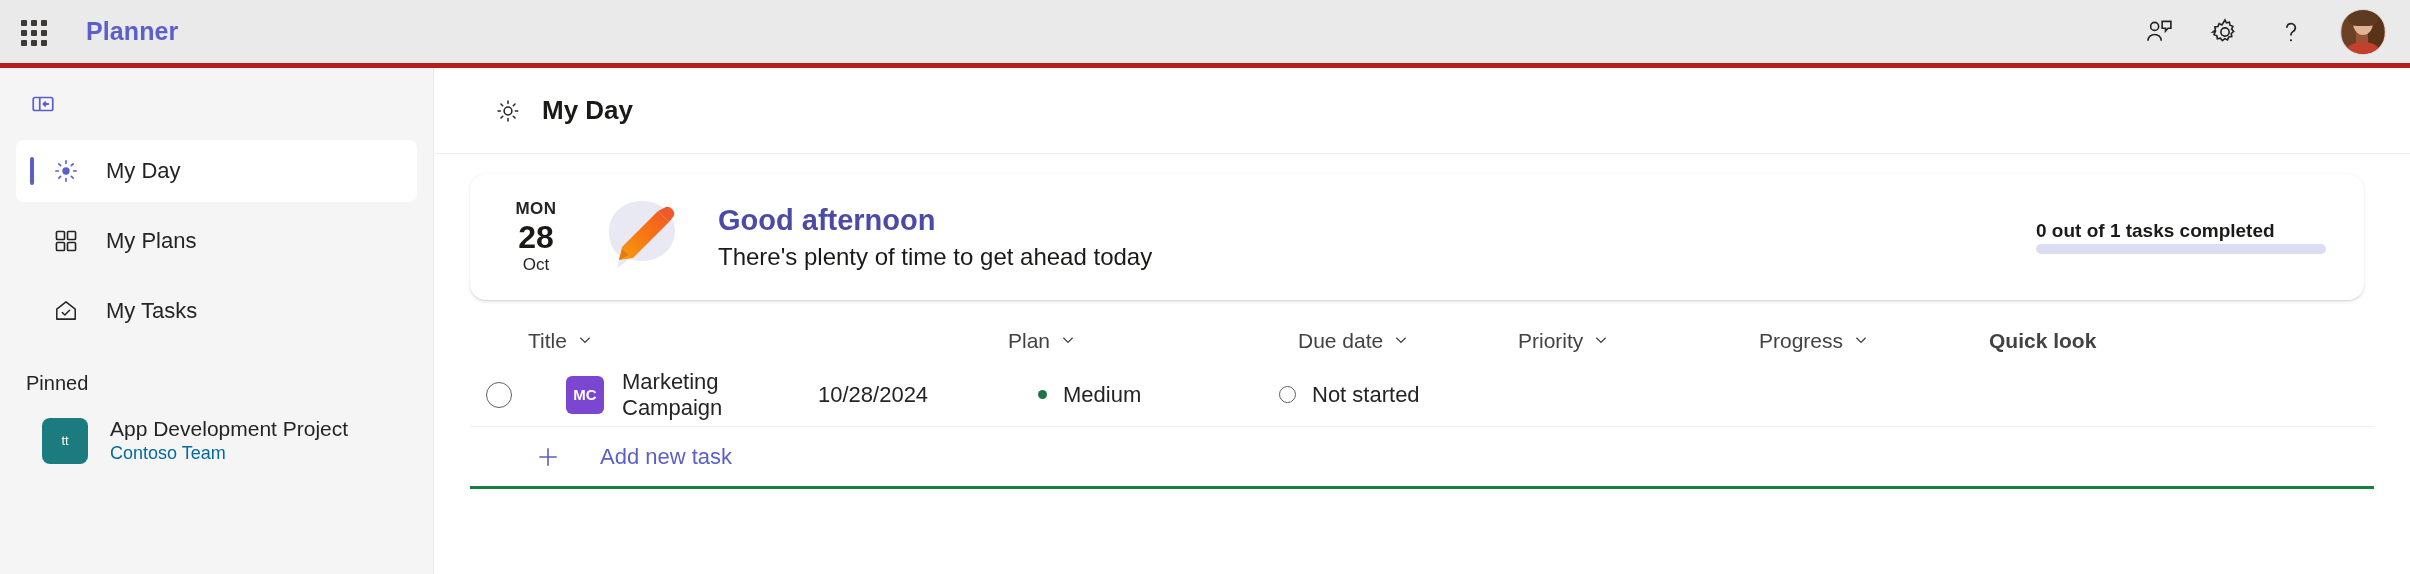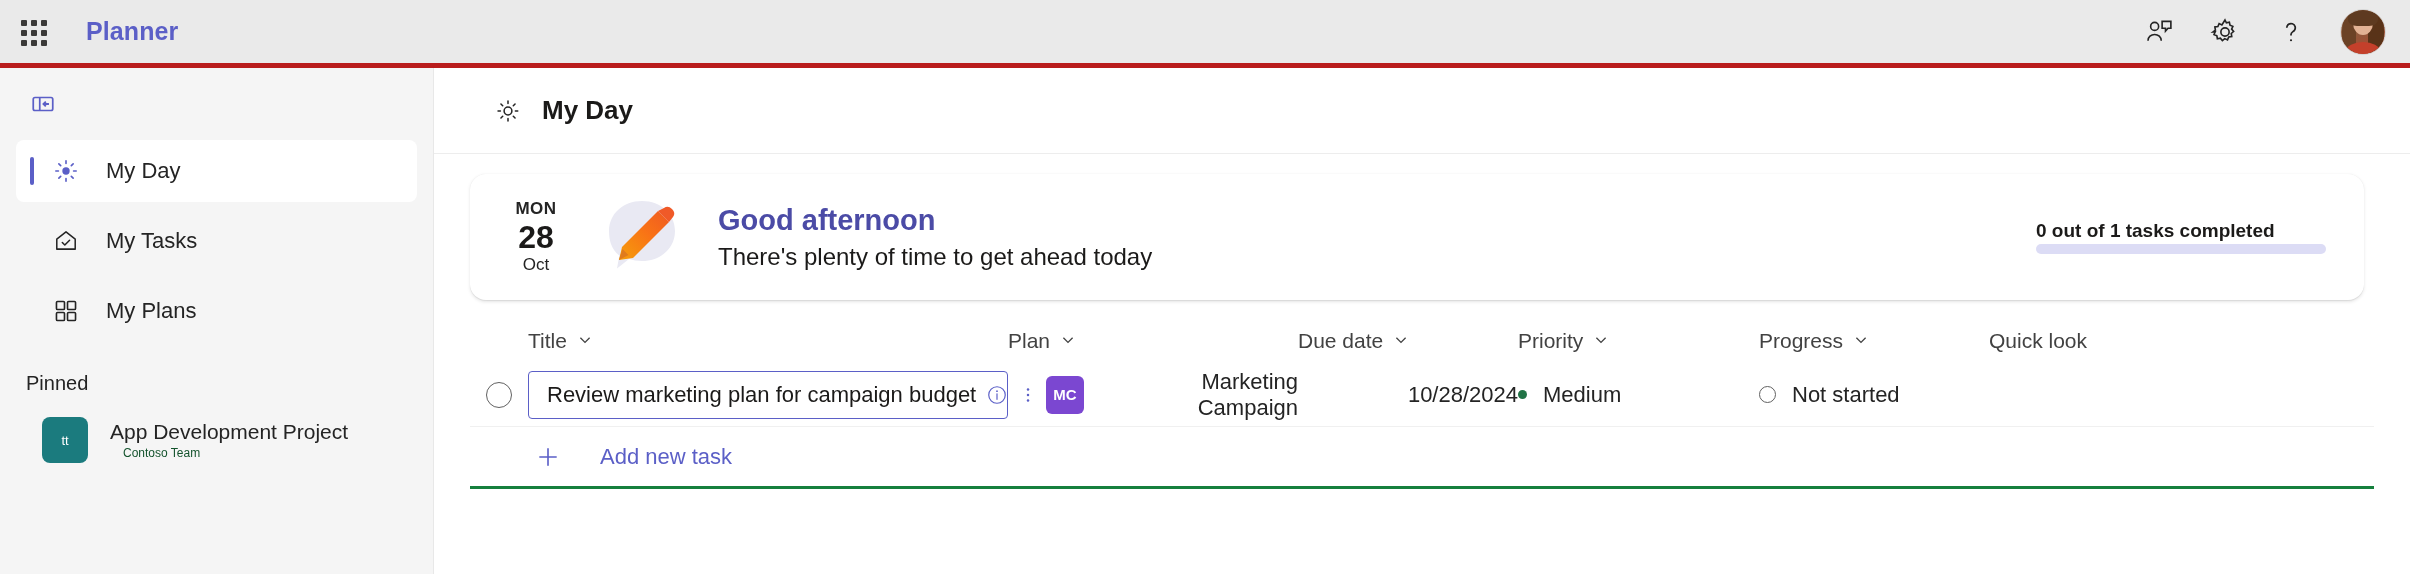--- a/index.html
+++ b/index.html
@@ -122,21 +122,21 @@
   .pin-badge {
     width: 46px; height: 46px; border-radius: 8px;
     background: #1b7b7e;
     color: #ffffff;
     font-size: 13px;
     display:flex; align-items:center; justify-content:center;
     flex: 0 0 46px;
   }
   .pin-texts { display:flex; flex-direction:column; gap: 2px; }
   .pin-name { font-size: 21px; color: #242424; }
-  .pin-sub  { font-size: 12px; color: #14532d; margin-left: 13px; }
+  .pin-sub  { font-size: 18px; color: #0369a1; }
 
   
   .main {
     position: absolute; top: 68px; left: 434px;
     width: 1976px; height: 506px;
     background: #ffffff;
   }
   .page-head {
     height: 86px;
     display:flex; align-items:center;
@@ -166,33 +166,33 @@
   .greet { margin-left: 26px; display:flex; flex-direction:column; gap: 6px; }
   .greet-title { font-size: 29px; font-weight: 700; color: #4b4ba6; }
   .greet-sub { font-size: 24px; color: #1b1a19; }
 
   .progress-block { margin-left: auto; width: 290px; display:flex; flex-direction:column; gap: 2px; }
   .progress-label { font-size: 19px; font-weight: 700; color: #1b1a19; }
   .progress-track { height: 10px; border-radius: 6px; background: #dcdcf5; overflow:hidden; }
   .progress-fill { height: 100%; background: #5b5fc7; border-radius: 6px; }
 
   
-  .table { padding: 0 36px 0 36px; margin-top: 18px; text-align: right; }
+  .table { padding: 0 36px 0 36px; margin-top: 18px; }
   .t-row { display: flex; align-items: center; }
   .t-head { height: 44px; font-size: 21px; color: #424242; }
   .col-head { display:flex; align-items:center; gap: 10px; cursor: pointer; }
   .col-head.static { cursor: default; }
 
   .c-check  { width: 58px; flex: 0 0 58px; display:flex; align-items:center; justify-content:center; }
   .c-title  { width: 480px; flex: 0 0 480px; }
   .c-plan   { width: 290px; flex: 0 0 290px; }
   .c-due    { width: 220px; flex: 0 0 220px; }
   .c-prio   { width: 220px; flex: 0 0 220px; }
   .c-prog   { width: 230px; flex: 0 0 230px; margin-left: 21px; }
-  .c-quick  { width: 200px; flex: 0 0 200px; }
+  .c-quick  { width: 200px; flex: 0 0 200px; font-weight: bold; }
 
   .task-row { height: 64px; border-bottom: 1px solid #f0f0f0; }
   .task-check {
     width: 26px; height: 26px; border-radius: 50%;
     border: 1.5px solid #616161;
     cursor: pointer; background: transparent;
   }
   .title-field {
     display:flex; align-items:center;
     height: 48px;
@@ -304,38 +304,38 @@
         <svg width="26" height="26" viewBox="0 0 24 24" fill="none" stroke="#5b5fc7" stroke-width="1.5" stroke-linecap="round">
           <circle cx="12" cy="12" r="3.4" fill="#5b5fc7" stroke="none"></circle>
           <path d="M12 2.6v2.4M12 19v2.4M2.6 12h2.4M19 12h2.4M5.4 5.4l1.7 1.7M16.9 16.9l1.7 1.7M18.6 5.4l-1.7 1.7M7.1 16.9l-1.7 1.7"></path>
         </svg>
       </span>
       <span>My Day</span>
     </div>
 
     <div class="nav-item">
       <span class="nav-ico">
-        <svg width="26" height="26" viewBox="0 0 24 24" fill="none" stroke="#242424" stroke-width="1.4" stroke-linecap="round" stroke-linejoin="round">
-          <path d="M3.5 10.2L12 3.6l8.5 6.6v9.3h-17z"></path>
-          <path d="M8.6 13.4l2.3 2.3 4.4-4.4"></path>
-        </svg>
-      </span>
-      <span>My Tasks</span>
-    </div>
-
-    <div class="nav-item">
-      <span class="nav-ico">
         <svg width="26" height="26" viewBox="0 0 24 24" fill="none" stroke="#242424" stroke-width="1.5">
           <rect x="3.2" y="3.2" width="7.4" height="7.4" rx="1"></rect>
           <rect x="13.4" y="3.2" width="7.4" height="7.4" rx="1"></rect>
           <rect x="3.2" y="13.4" width="7.4" height="7.4" rx="1"></rect>
           <rect x="13.4" y="13.4" width="7.4" height="7.4" rx="1"></rect>
         </svg>
       </span>
       <span>My Plans</span>
+    </div>
+
+    <div class="nav-item">
+      <span class="nav-ico">
+        <svg width="26" height="26" viewBox="0 0 24 24" fill="none" stroke="#242424" stroke-width="1.4" stroke-linecap="round" stroke-linejoin="round">
+          <path d="M3.5 10.2L12 3.6l8.5 6.6v9.3h-17z"></path>
+          <path d="M8.6 13.4l2.3 2.3 4.4-4.4"></path>
+        </svg>
+      </span>
+      <span>My Tasks</span>
     </div>
 
   </div>
 
   <div class="pinned-title">Pinned</div>
 
   <div class="pinned-item">
     <div class="pin-badge" style="background: rgb(27, 123, 126);">tt</div>
     <div class="pin-texts">
       <div class="pin-name">App Development Project</div>
@@ -455,39 +455,20 @@
         <span class="col-head static">Quick look</span>
       </div>
     </div>
 
     <div class="t-row task-row">
 
       <div class="c-check">
         <div class="task-check"></div>
       </div>
 
-      <div class="c-title">
-        <div class="title-field">
-          <span class="title-text">Review marketing plan for campaign budget</span>
-          <span class="row-ico">
-            <svg width="22" height="22" viewBox="0 0 24 24" fill="none" stroke="#5b5fc7" stroke-width="1.3">
-              <circle cx="12" cy="12" r="9"></circle>
-              <path d="M12 10.7v6" stroke-linecap="round"></path>
-              <circle cx="12" cy="7.8" r="0.95" fill="#5b5fc7" stroke="none"></circle>
-            </svg>
-          </span>
-          <span class="row-ico">
-            <svg width="20" height="20" viewBox="0 0 24 24" fill="#5b5fc7">
-              <circle cx="12" cy="5.5" r="1.5"></circle>
-                <circle cx="12" cy="12" r="1.5"></circle>
-                <circle cx="12" cy="18.5" r="1.5"></circle>
-            </svg>
-          </span>
-        </div>
-      </div>
 
       <div class="c-plan">
         <div class="plan-cell">
           <span class="plan-badge" style="background: rgb(123, 71, 209);">MC</span>
           <span class="cell-text">Marketing Campaign</span>
         </div>
       </div>
 
       <div class="c-due">
         <span class="cell-text">10/28/2024</span>

